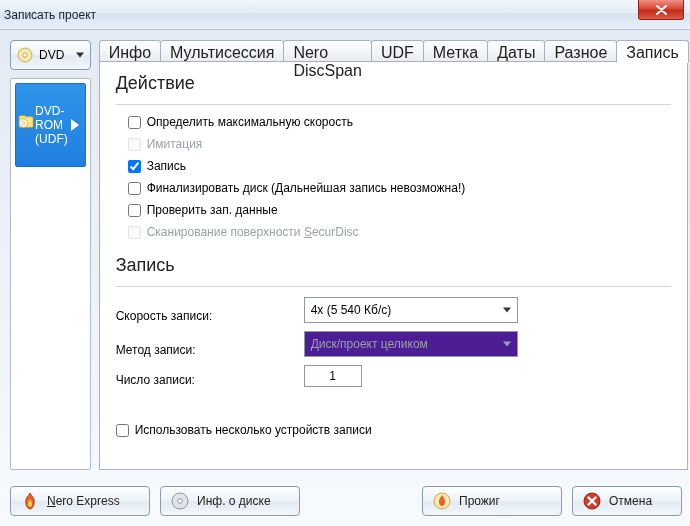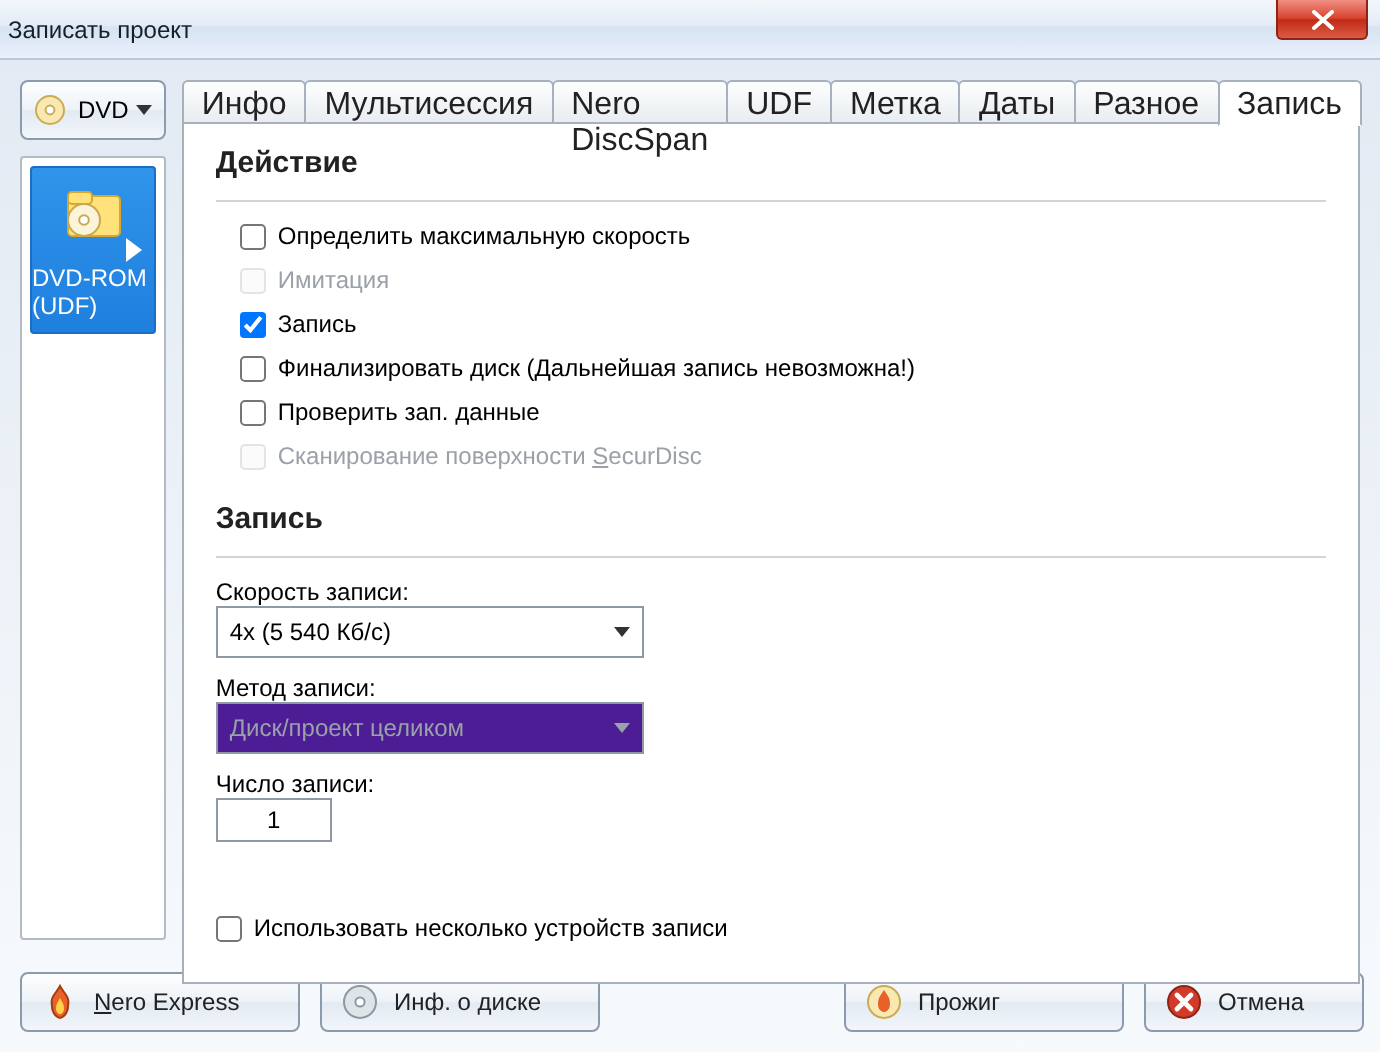--- a/index.html
+++ b/index.html
@@ -73,21 +73,21 @@
     border-radius:2px;
     padding:4px;
   }
   .side-tile {
     background: linear-gradient(to bottom, #2f94ea, #1f7fde);
     border:1px solid #1a6fc4;
     border-radius:2px;
     height:84px;
     color:#fff;
     display:flex;
-    flex-direction:column;
+    flex-direction:row;
     align-items:center;
     justify-content:center;
     position:relative;
     font-size:12px;
   }
   .side-tile .tile-icon { width:36px;height:36px;margin-bottom:6px; position:relative;}
   .side-tile .arrow-right {
     position:absolute; right:6px; top:50%; transform:translateY(-50%);
     width:0;height:0;border-top:6px solid transparent;border-bottom:6px solid transparent;border-left:8px solid #fff;
   }
@@ -126,27 +126,27 @@
   .tab-panel {
     background:#fff;
     border:1px solid #a6b1bd;
     border-top:none;
     flex:1;
     padding:12px 16px;
     margin-top:-1px;
     position:relative;
     z-index:1;
   }
-  .section-head { font-weight:bold; font-size:15px; margin-bottom:10px; color:#222;}
+  .section-head { font-weight:normal; font-size:18px; margin-bottom:10px; color:#222;}
   .hr { height:1px; background:#d0d5da; margin:4px 0 10px 0;}
   .checkrow { display:flex; align-items:center; margin:4px 0 8px 12px; gap:6px; }
   .checkrow input[type=checkbox]{ width:13px;height:13px; }
   .checkrow.disabled { color:#9aa1a8; }
   .checkrow.disabled input { opacity:.6; }
-  .formrow { display:flex; align-items:flex-start; margin:8px 0;flex-direction:column; }
+  .formrow { display:flex; align-items:flex-end; margin:8px 0; }
   .formrow .label { width:188px; padding-left:0; }
   .select {
     width:214px; height:21px;
     border:1px solid #8f9aa6; background:#fff;
     display:flex; align-items:center; padding:12px 6px;
     position:relative; font-size:12px;
   }
   .select .chev { position:absolute; right:6px; top:50%; transform:translateY(-50%);
     width:0;height:0;border-left:4px solid transparent;border-right:4px solid transparent;border-top:5px solid #333;}
   .select.disabled { color:#9aa1a8; background:#4c1d95;}

